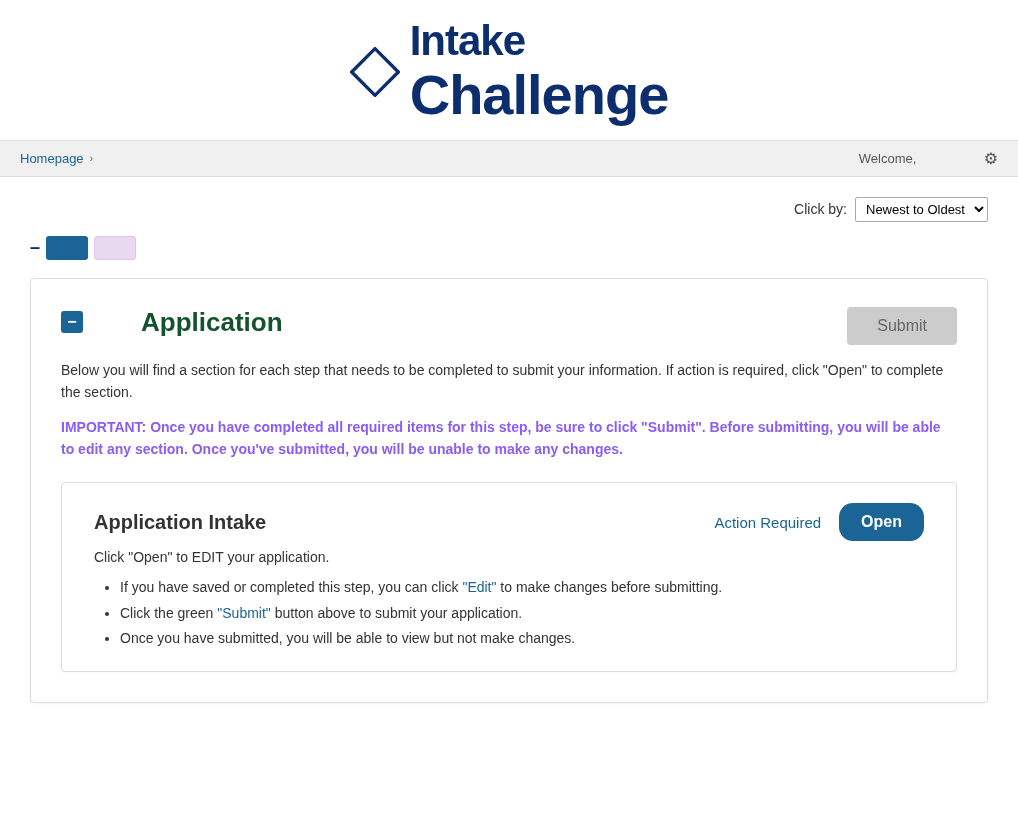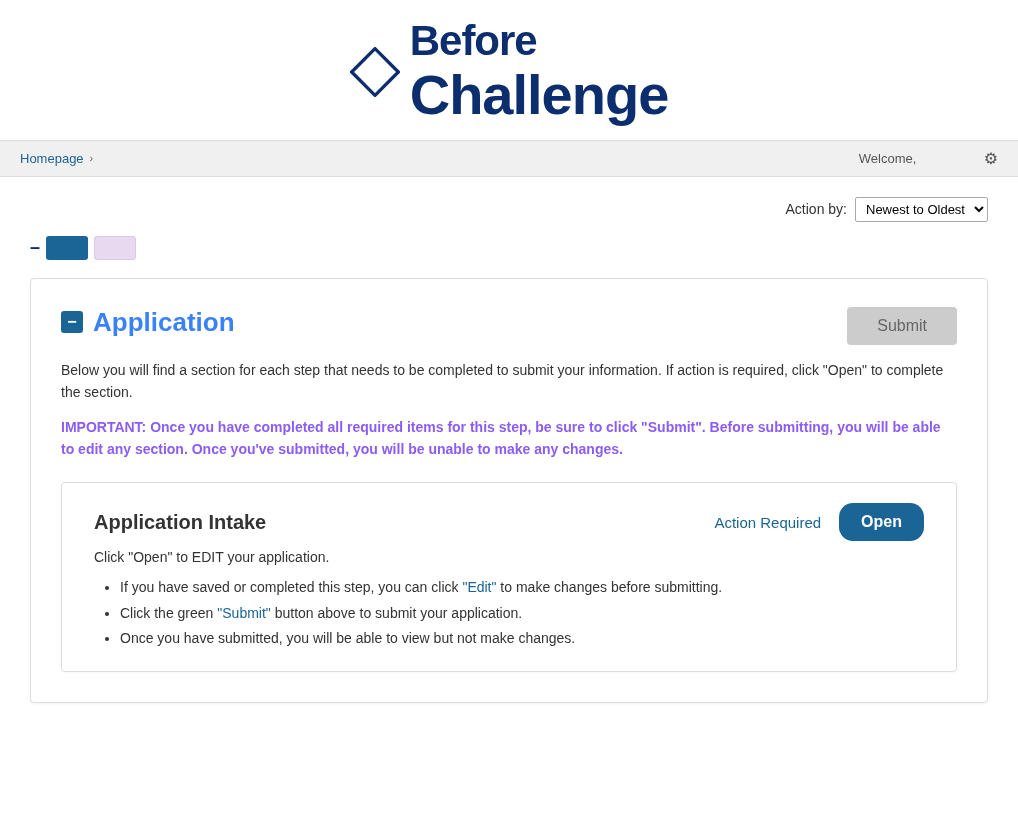--- a/index.html
+++ b/index.html
@@ -162,21 +162,22 @@
       align-items: center;
       justify-content: center;
       font-size: 16px;
       font-weight: bold;
       cursor: pointer;
       flex-shrink: 0;
     }
     .app-title {
       font-size: 26px;
       font-weight: bold;
-      color: #3b82f6;
+      color: #14532d;
+      margin-left: 48px;
     }
 
     .submit-btn {
       background: #ccc;
       color: #666;
       border: none;
       padding: 10px 30px;
       border-radius: 4px;
       font-size: 16px;
       cursor: not-allowed;
@@ -255,21 +256,21 @@
   </style>
 </head>
 <body>
 
 <div class="header">
   <div class="logo-text">
     <svg class="logo-diamond" viewBox="0 0 60 60" xmlns="http://www.w3.org/2000/svg">
       <polygon points="30,2 58,30 30,58 2,30" fill="none" stroke="#0d2e6e" stroke-width="4"></polygon>
     </svg>
     <div class="logo-words">
-      <div class="line1">Before</div>
+      <div class="line1">Intake</div>
       <div class="line2">Challenge</div>
     </div>
   </div>
 </div>
 
 <div class="navbar">
   <div class="breadcrumb">
     <a class="breadcrumb-link">Homepage</a>
     <span class="breadcrumb-sep">›</span>
     <span class="breadcrumb-current">&nbsp;&nbsp;&nbsp;&nbsp;&nbsp;&nbsp;&nbsp;&nbsp;</span>
@@ -277,21 +278,21 @@
   <div class="nav-right">
     <span class="nav-welcome">Welcome,</span>
     <span>&nbsp;&nbsp;&nbsp;&nbsp;&nbsp;&nbsp;&nbsp;&nbsp;&nbsp;&nbsp;&nbsp;&nbsp;</span>
     <span class="gear-icon">⚙</span>
   </div>
 </div>
 
 <div class="main-content">
 
   <div class="order-by-row">
-    <span class="order-by-label">Action by:</span>
+    <span class="order-by-label">Click by:</span>
     <select class="order-by-select">
       <option>Newest to Oldest</option>
       <option>Oldest to Newest</option>
     </select>
   </div>
 
   <div class="filter-row">
     <span class="filter-dash">–</span>
     <div class="filter-tab active">&nbsp;&nbsp;&nbsp;&nbsp;&nbsp;&nbsp;</div>
     <div class="filter-tab inactive">&nbsp;&nbsp;&nbsp;&nbsp;&nbsp;&nbsp;</div>

